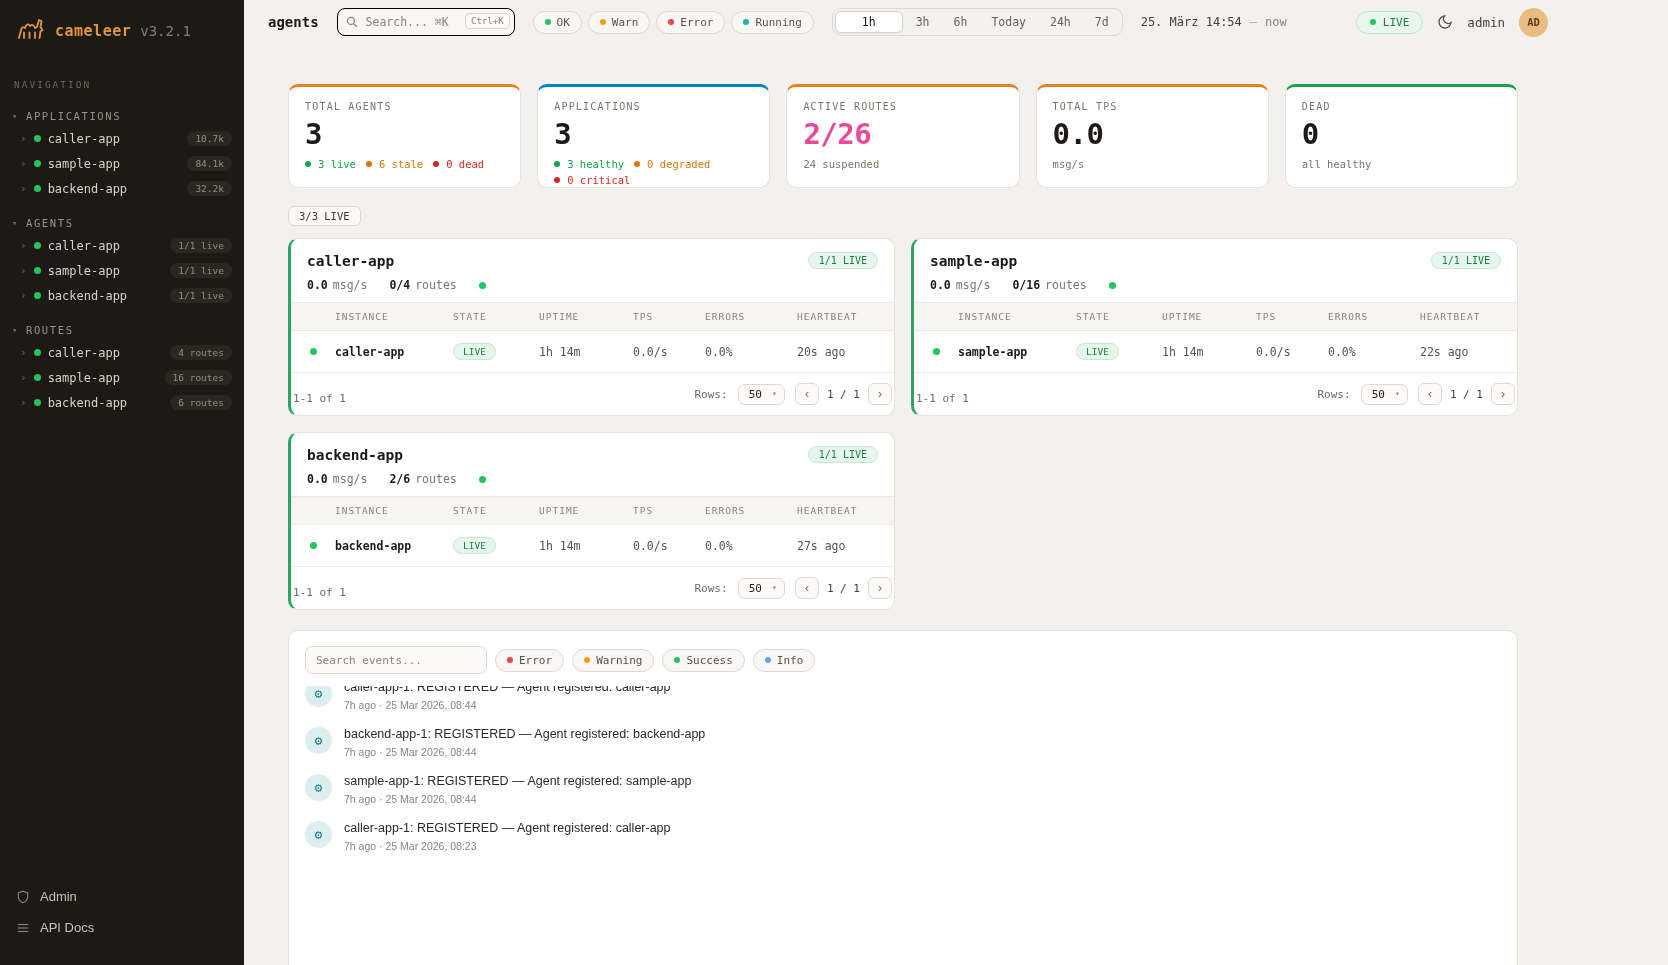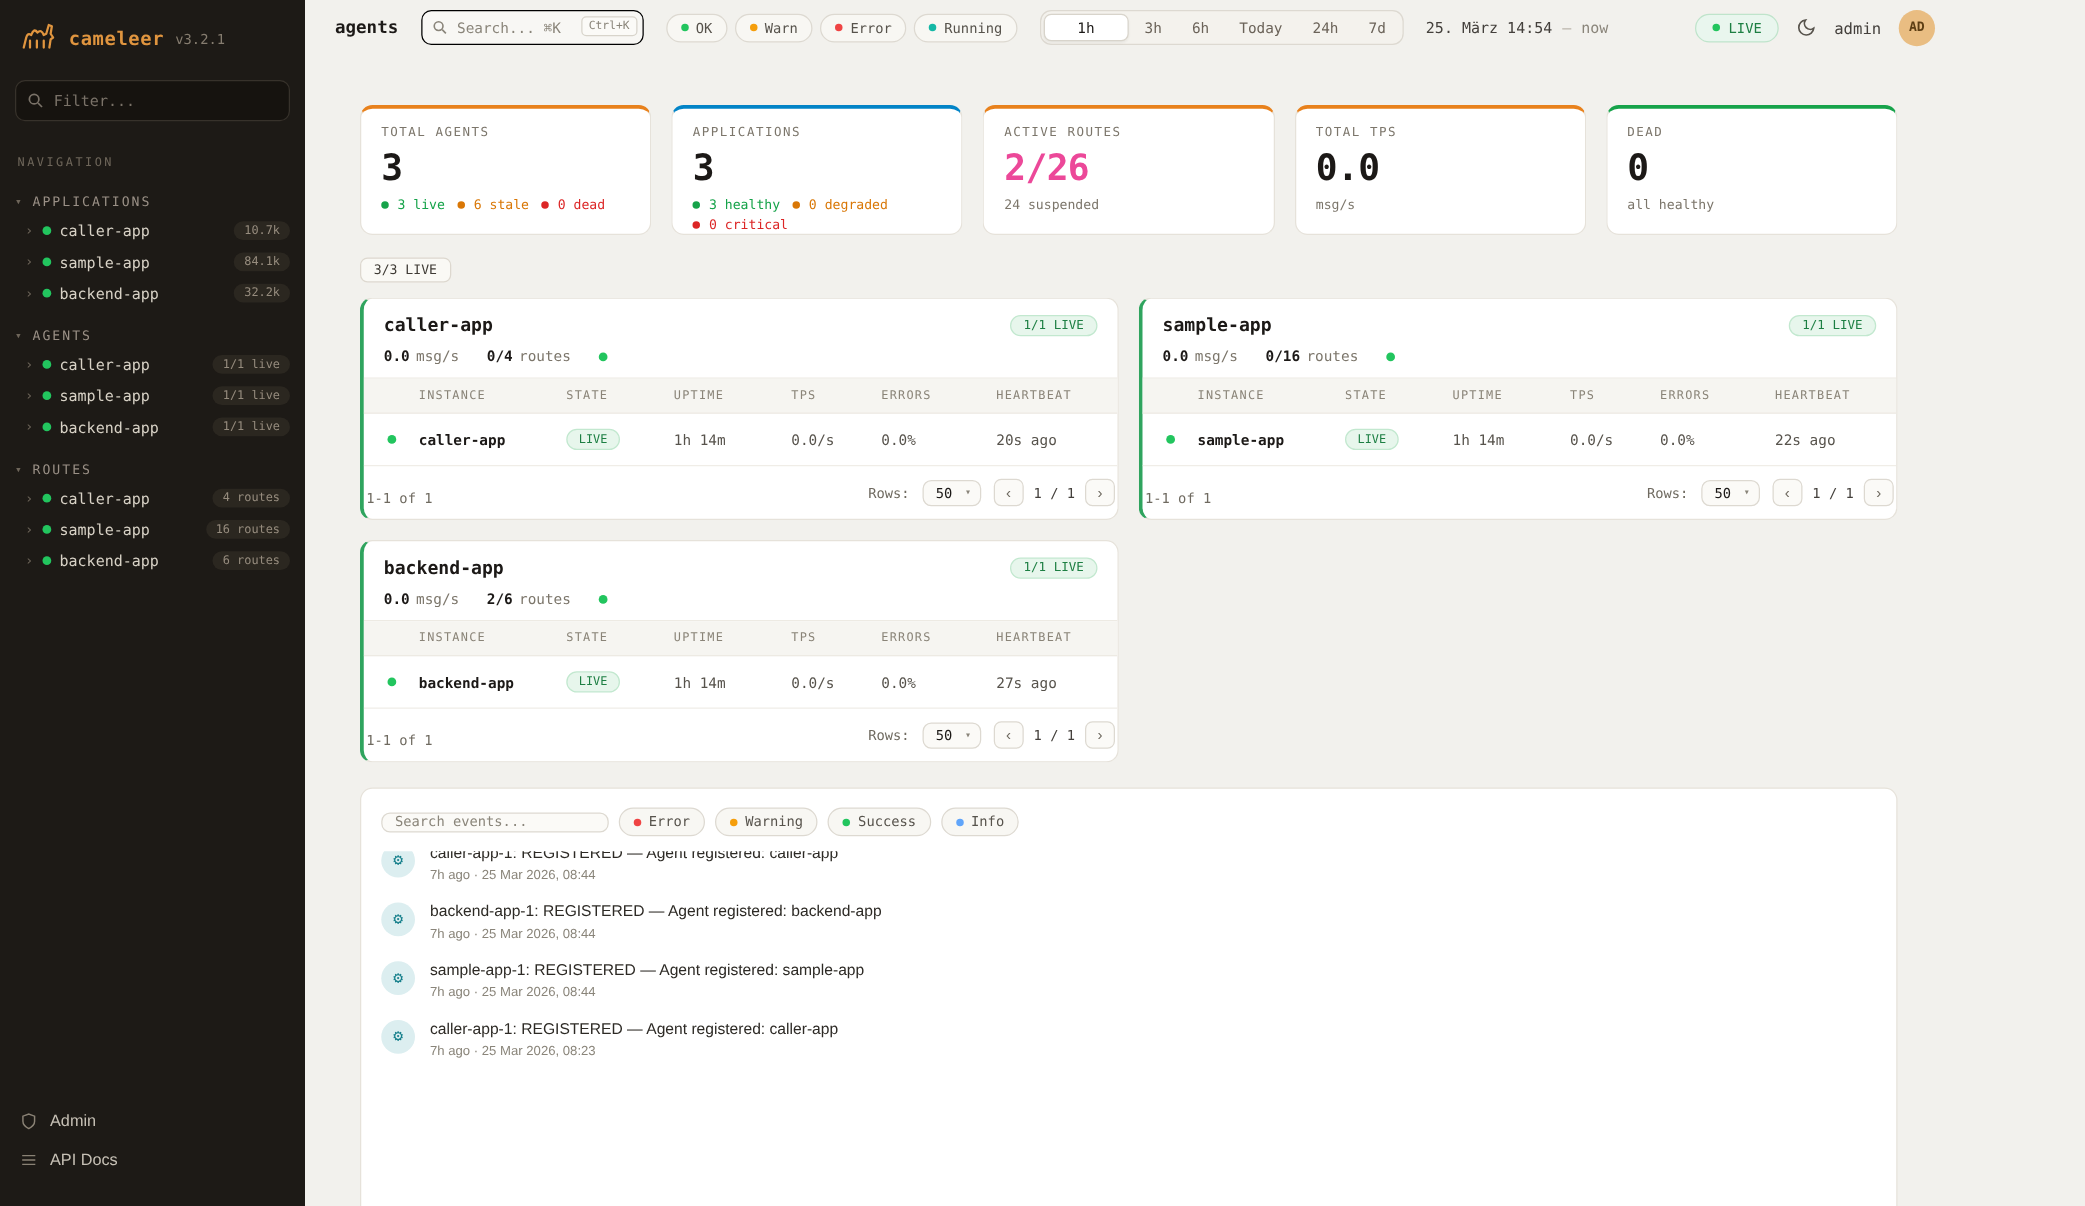--- a/index.html
+++ b/index.html
@@ -3,21 +3,21 @@
 <meta charset="utf-8">
 <style>
   * { margin:0; padding:0; box-sizing:border-box; }
   html,body { width:1668px; height:965px; overflow:hidden; }
   body { font-family:"DejaVu Sans Mono", monospace; background:#f2f1ed; color:#1c1917; display:flex; font-size:13px; }
 
   
   .sidebar { width:244px; height:100%; background:#1d1a16; display:flex; flex-direction:column; flex-shrink:0; }
   .brand { display:flex; align-items:center; gap:9px; padding:16px 16px 10px; }
   .brand-name { color:#e0953f; font-weight:bold; font-size:15px; letter-spacing:0.5px; }
-  .brand-ver { color:#857c6f; font-size:11px; }
+  .brand-ver { color:#857c6f; font-size:14px; }
   .filter-wrap { position:relative; margin:8px 12px 4px; }
   .filter-wrap svg { position:absolute; left:10px; top:10px; color:#7a7268; }
   .filter-input { width:100%; height:33px; background:#16130f; border:1px solid #37322b; border-radius:8px; color:#d6d0c6; font:12px "DejaVu Sans Mono",monospace; padding:0 10px 0 30px; outline:none; }
   .filter-input::placeholder { color:#7a7268; }
   .nav-label { padding:24px 14px 4px; font-size:9.5px; letter-spacing:2px; color:#6e665a; }
   .side-section { margin-top:12px; }
   .section-head { display:flex; align-items:center; gap:7px; padding:4px 12px; color:#9a9086; font-size:10.5px; letter-spacing:1.6px; cursor:pointer; }
   .section-caret { color:#6e665a; font-size:9px; }
   .side-item { display:flex; align-items:center; gap:7px; padding:5px 12px 5px 20px; font-size:12px; color:#d8d2c6; cursor:pointer; }
   .item-caret { color:#6e665a; font-size:11px; }
@@ -92,21 +92,21 @@
   .pager { display:flex; align-items:center; gap:8px; }
   .pg-btn { width:24px; height:22px; border:1px solid #ddd9d1; background:#fbfaf7; border-radius:6px; color:#6f6a60; font-size:12px; cursor:pointer; line-height:1; }
   .pg-info { font-size:11px; color:#44403c; }
 
   
   .timeline { margin-top:20px; background:#fff; border:1px solid #e6e2da; border-radius:10px; height:560px; padding-top:15px; overflow:hidden; }
   .tl-head { display:flex; justify-content:space-between; align-items:center; padding:0 16px 12px; }
   .tl-title { font-family:"Liberation Sans",sans-serif; font-weight:bold; font-size:14.5px; }
   .tl-count { font-size:11.5px; color:#8a8478; }
   .tl-toolbar { display:flex; gap:8px; align-items:center; padding:0 16px 12px; }
-  .tl-search { width:182px; height:16px; border:1px solid #ddd9d1; border-radius:7px; background:#fbfaf7; font:11px "DejaVu Sans Mono",monospace; color:#44403c; padding:0 10px; outline:none; }
+  .tl-search { width:182px; height:28px; border:1px solid #ddd9d1; border-radius:7px; background:#fbfaf7; font:11px "DejaVu Sans Mono",monospace; color:#44403c; padding:0 10px; outline:none; }
   .tl-search::placeholder { color:#8a857a; }
   .events { overflow:hidden; height:460px; padding-top:2px; }
   .event { display:flex; gap:12px; padding:8px 16px; align-items:flex-start; }
   .event:first-child { margin-top:-16px; }
   .ev-icon { width:27px; height:27px; border-radius:50%; background:#dceef0; color:#17808c; font-size:13px; display:flex; align-items:center; justify-content:center; flex-shrink:0; }
   .ev-title { font-family:"Liberation Sans",sans-serif; font-size:12.5px; color:#2d2a25; }
   .ev-time { font-family:"Liberation Sans",sans-serif; font-size:10.5px; color:#8a857a; margin-top:5px; }
 </style>
 </head>
 <body>
@@ -116,27 +116,20 @@
     <span>
       <svg width="30" height="26" viewBox="0 0 30 26" fill="none" stroke="#e0953f" stroke-width="1.8" stroke-linecap="round" stroke-linejoin="round">
         <path d="M3 22 L5 14 Q6 10 9 12 Q11 6 14 10 Q17 7 19 12 L21 11 L23 4 L25.5 5 L24.5 11 L26.5 14 L24.5 15.5 L23.5 22"></path>
         <path d="M8 22 L8 16.5 M13.5 22 L13.5 16.5 M19 22 L19 16.5"></path>
       </svg>
     </span>
     <span class="brand-name">cameleer</span>
     <span class="brand-ver">v3.2.1</span>
   </div>
 
-  <div class="filter-wrap">
-    <svg width="13" height="13" viewBox="0 0 13 13">
-        <circle cx="5.3" cy="5.3" r="3.8" fill="none" stroke="currentColor" stroke-width="1.4"></circle>
-        <line x1="8.4" y1="8.4" x2="11.6" y2="11.6" stroke="currentColor" stroke-width="1.4"></line>
-      </svg>
-    <input class="filter-input" placeholder="Filter..." style="">
-  </div>
 
   <div class="nav-label">NAVIGATION</div>
 
   <div class="side-section">
     <div class="section-head">
       <span class="section-caret">▾</span>
       <span>APPLICATIONS</span>
     </div>
     <div class="side-item">
       <span class="item-caret">›</span>

